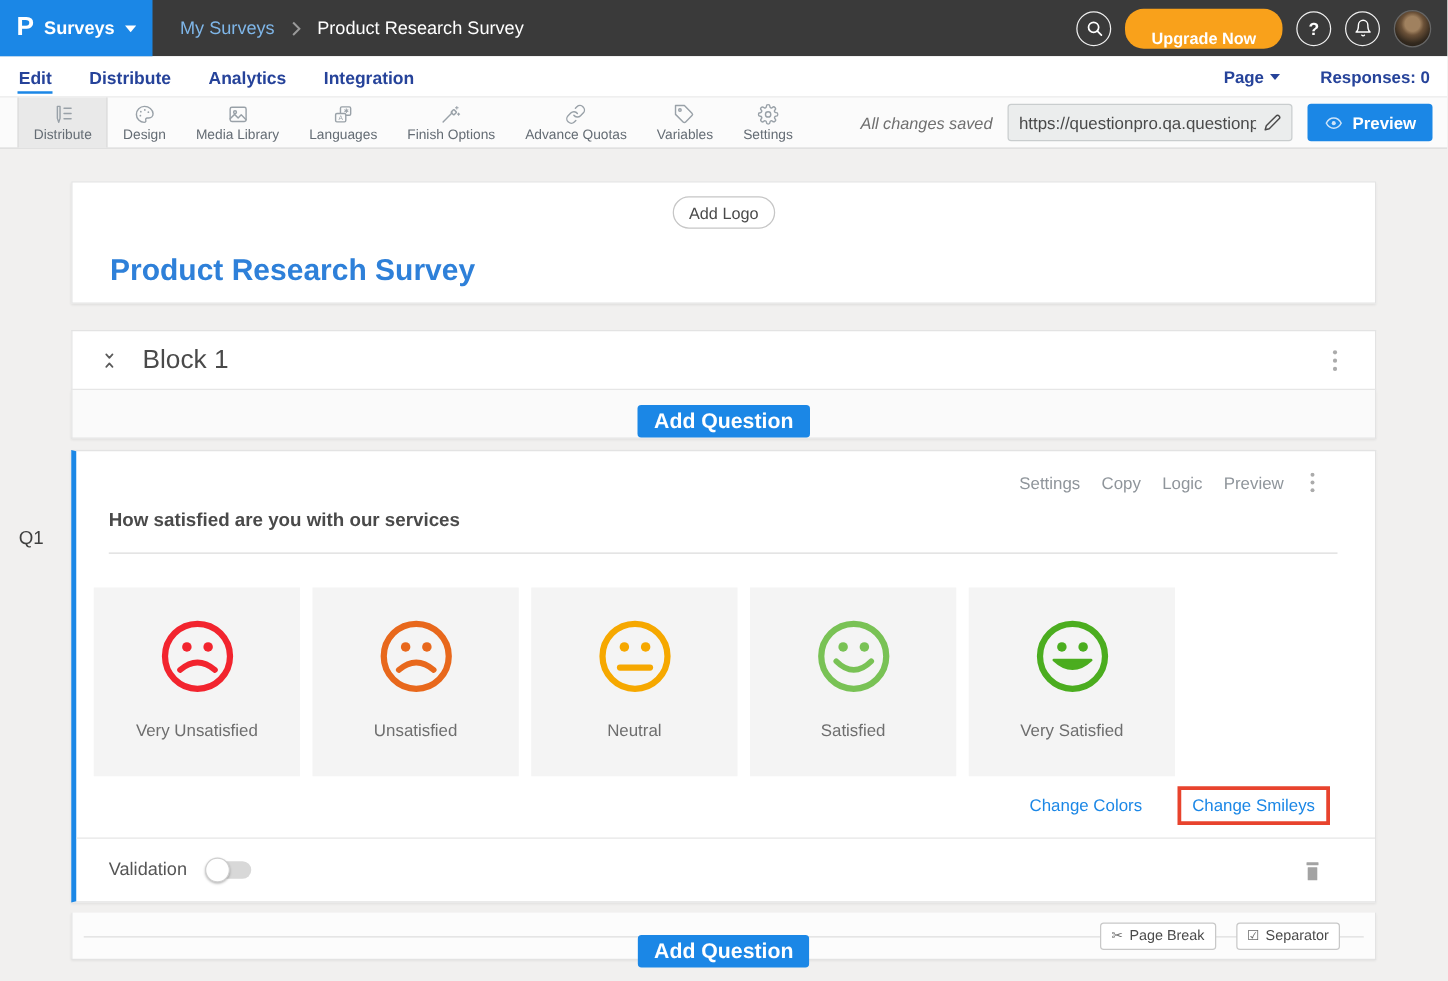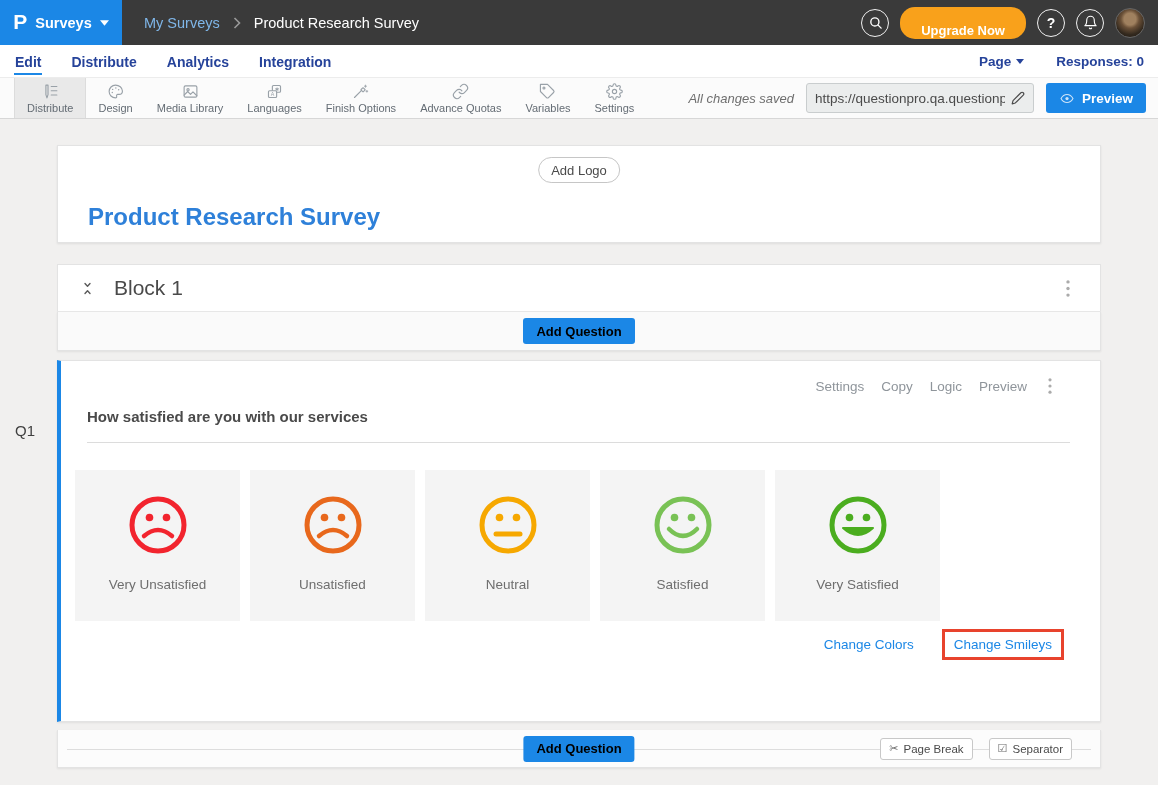--- a/index.html
+++ b/index.html
@@ -45,21 +45,21 @@
   .survey-card{top:26px;height:98px;}
   .add-logo-btn{position:absolute;left:50%;transform:translateX(-50%);top:11px;height:26px;padding:0 12px;background:#fff;border:1px solid #c6c6c6;border-radius:13px;font-size:13px;color:#4a4a4a;cursor:pointer;}
   .survey-title{position:absolute;left:30px;top:57px;font-size:24px;color:#2e80d9;cursor:text;}
 
   .block-card{top:145px;height:504px;border:none;background:transparent;box-shadow:none;}
   .block-header{height:48px;background:#fff;border:1px solid #e3e3e3;border-bottom:1px solid #e8e8e8;display:flex;align-items:center;padding:0 26px 0 22px;box-shadow:0 1px 1px rgba(0,0,0,.04);}
   .block-title{margin-left:19px;font-size:21px;color:#4a4a4a;font-weight:500;}
   .kebab{cursor:pointer;padding:2px 4px;}
   .block-kebab{margin-left:auto;}
   .addq-strip{height:39px;background:#fafafa;border:1px solid #e3e3e3;border-top:none;display:flex;align-items:center;justify-content:center;box-shadow:0 1px 2px rgba(0,0,0,.07);}
-  .btn-primary{background:#1b87e6;color:#000000;font-weight:bold;font-size:13px;border:none;border-radius:3px;height:26px;padding:0 13px;cursor:pointer;}
+  .btn-primary{background:#1b87e6;color:#ffffff;font-weight:bold;font-size:17px;border:none;border-radius:3px;height:26px;padding:0 13px;cursor:pointer;margin-top:12px;}
   .q-gap{height:9px;} .q-gap2{height:8px;}
 
   .question-section{position:relative;height:362px;background:#fff;border:1px solid #e3e3e3;border-left:4px solid #1b87e6;box-shadow:0 1px 2px rgba(0,0,0,.07);overflow:hidden;}
   .q-actions{display:flex;justify-content:flex-end;align-items:center;gap:17px;padding:15px 44px 0 0;font-size:13.5px;color:#8f959b;}
   .q-action{cursor:pointer;}
   .q-title{margin:12px 30px 0 26px;font-size:15px;font-weight:600;color:#4a4a4a;padding-bottom:17px;border-bottom:1px solid #dcdcdc;cursor:text;}
   .scale-row{display:flex;gap:10px;margin:27px 0 0 14px;}
   .option-card{width:165px;height:151px;background:#f4f4f4;display:flex;flex-direction:column;align-items:center;cursor:pointer;}
   .option-card .smiley{margin-top:24px;}
   .option-label{margin-top:21px;font-size:13.5px;color:#6e6e6e;}
@@ -361,20 +361,33 @@
           </div>
         </div>
 
       <div class="change-row">
         <span class="change-link change-colors">Change Colors</span>
         <span class="smileys-highlight">
           <span class="change-link">Change Smileys</span>
         </span>
       </div>
 
+      <div class="validation-row">
+        <span class="validation-label">Validation</span>
+        <span class="toggle">
+          <span class="toggle-track"></span>
+            <span class="toggle-knob"></span>
+        </span>
+        <span class="trash icon">
+            <svg width="16" height="19" viewBox="0 0 20 22" fill="#a3a3a3">
+              <rect x="4" y="2.5" width="12" height="3" rx="0.5"></rect>
+              <rect x="5.2" y="7.5" width="9.6" height="13" rx="0.5"></rect>
+            </svg>
+          </span>
+      </div>
     </div>
 
     <div class="q-gap2"></div>
 
     <div class="block-footer">
       <button class="btn-primary footer-addq">Add Question</button>
       <div class="footer-right">
         <button class="mini-btn">
           <span class="glyph icon">✂</span>
           <span>Page Break</span>

